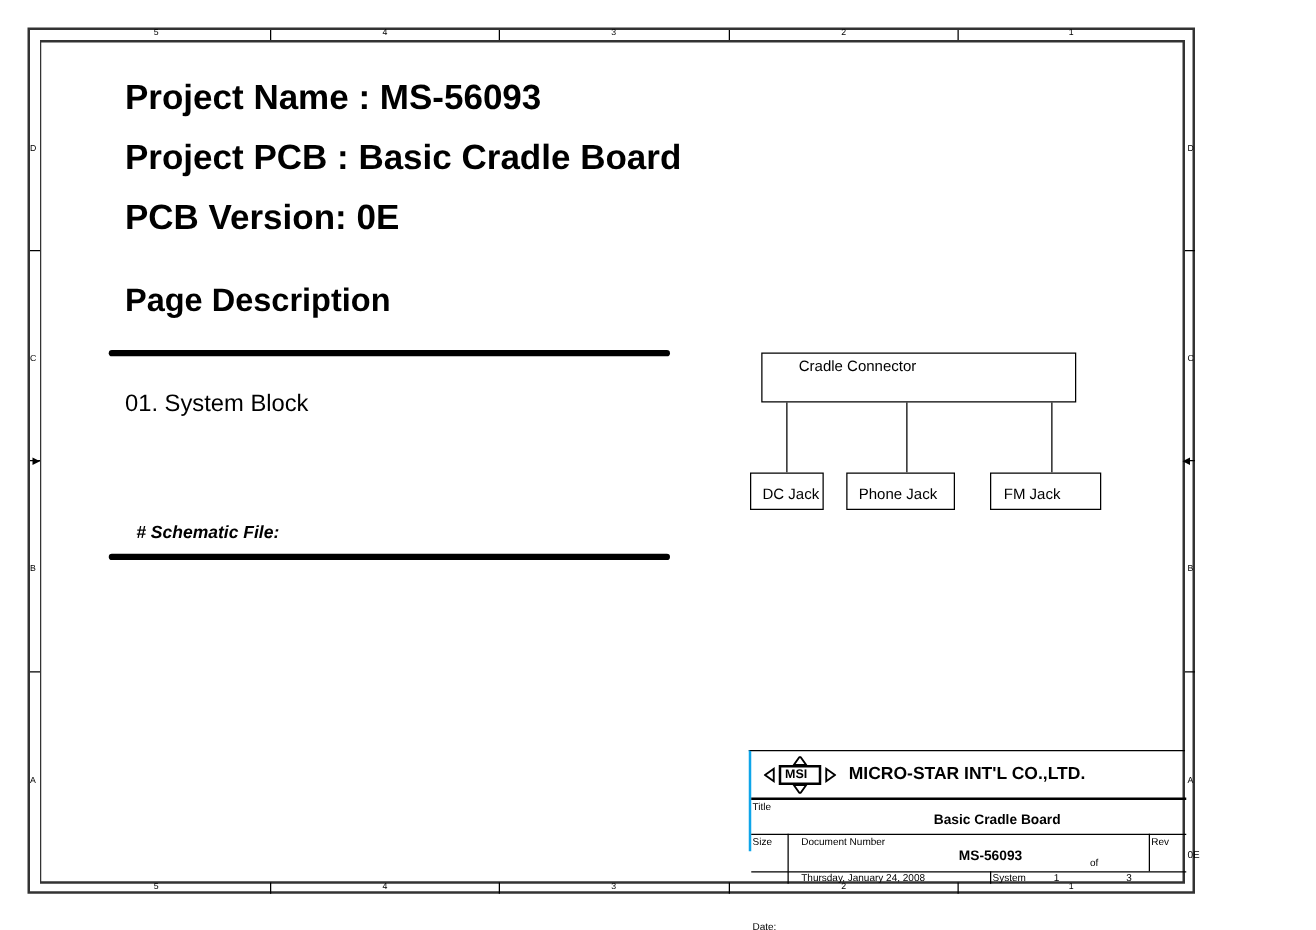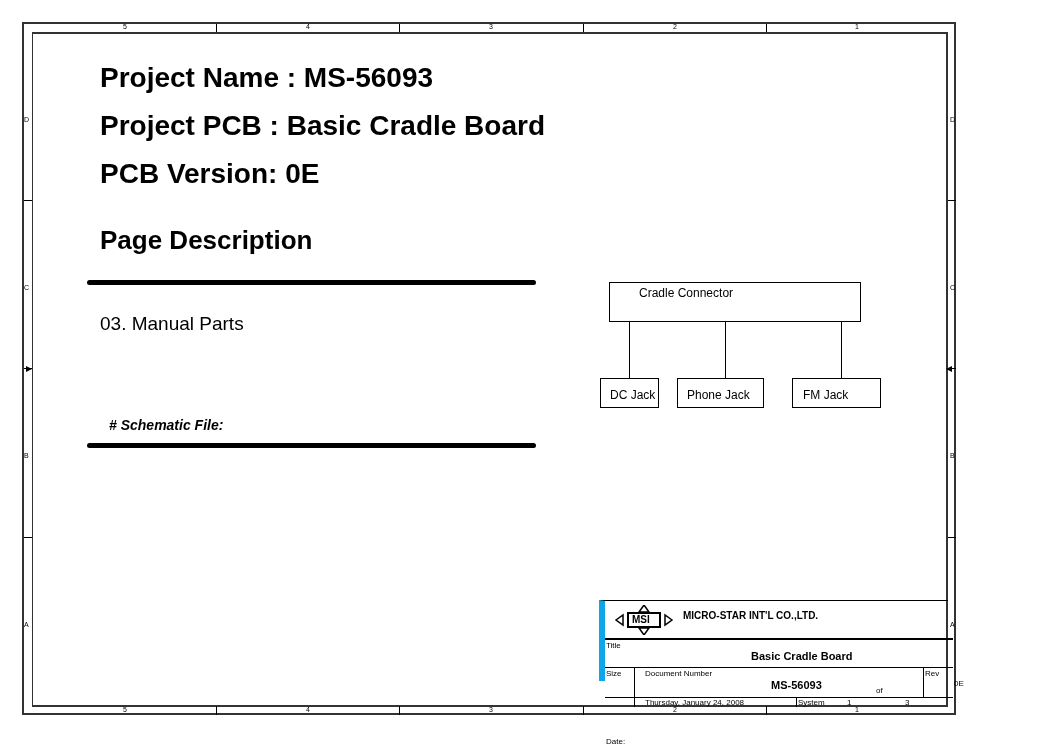--- a/index.html
+++ b/index.html
@@ -62,21 +62,21 @@
 <div class="abs" style="left:946px;top:366px;width:0;height:0;border-top:3px solid transparent;border-bottom:3px solid transparent;border-right:6px solid #000;"></div>
 
 <div class="abs h1" style="top:62px;">Project Name : MS-56093</div>
 <div class="abs h1" style="top:110px;">Project PCB : Basic Cradle Board</div>
 <div class="abs h1" style="top:158px;">PCB Version: 0E</div>
 <div class="abs h1" style="top:225px;font-size:26px;">Page Description</div>
 
 <div class="abs bar" style="left:87px;top:280px;width:449px;"></div>
 
 <div class="abs pages">
-  <div>03. Manual Parts</div>
+  <div>01. System Block</div>
 </div>
 
 <div class="abs schem"># Schematic File:</div>
 
 <div class="abs bar" style="left:87px;top:443px;width:449px;"></div>
 
 <div class="abs box" style="left:609px;top:282px;width:252px;height:40px;">
   <span class="abs" style="left:29px;top:3px;font-size:12px;white-space:nowrap;">Cradle Connector</span>
 </div>
 <div class="abs vline" style="left:629px;top:322px;height:56px;"></div>
@@ -86,33 +86,33 @@
 <div class="abs box" style="left:600px;top:378px;width:59px;height:30px;overflow:hidden;">
   <span class="abs" style="left:9px;top:9px;font-size:12px;white-space:nowrap;">DC Jack</span>
 </div>
 <div class="abs box" style="left:677px;top:378px;width:87px;height:30px;">
   <span class="abs" style="left:9px;top:9px;font-size:12px;white-space:nowrap;">Phone Jack</span>
 </div>
 <div class="abs box" style="left:792px;top:378px;width:89px;height:30px;">
   <span class="abs" style="left:10px;top:9px;font-size:12px;white-space:nowrap;">FM Jack</span>
 </div>
 
-<div class="abs" style="left:599px;top:600px;width:349px;height:81px;border-left:6px solid #0ea5e9;border-top:1px solid #000;box-sizing:border-box;">
+<div class="abs" style="left:599px;top:600px;width:349px;height:81px;border-left:2px solid #0ea5e9;border-top:1px solid #000;box-sizing:border-box;">
 
   <div class="abs" style="left:10px;top:4px;width:58px;height:30px;">
     <svg width="58" height="30" viewBox="0 0 58 30">
       <polygon points="29,0 34,7 24,7" fill="#fff" stroke="#000" stroke-width="1.5"></polygon>
       <polygon points="29,30 34,23 24,23" fill="#fff" stroke="#000" stroke-width="1.5"></polygon>
       <polygon points="1,15 8,10 8,20" fill="#fff" stroke="#000" stroke-width="1.5"></polygon>
       <polygon points="57,15 50,10 50,20" fill="#fff" stroke="#000" stroke-width="1.5"></polygon>
       <rect x="13" y="8" width="32" height="14" fill="#fff" stroke="#000" stroke-width="2"></rect>
     </svg>
     <span class="abs" style="left:17px;top:9px;font-size:10px;font-weight:bold;">MSI</span>
   </div>
-  <div class="abs" style="left:78px;top:9px;font-size:10px;font-weight:bold;white-space:nowrap;">MICRO-STAR INT'L CO.,LTD.</div>
+  <div class="abs" style="left:78px;top:9px;font-size:14px;font-weight:bold;white-space:nowrap;">MICRO-STAR INT'L CO.,LTD.</div>
   <div class="abs" style="left:0;top:37px;width:348px;height:2px;background:#000;"></div>
 
   <span class="abs tb-small" style="left:1px;top:40px;">Title</span>
   <span class="abs" style="left:146px;top:49px;font-size:11px;font-weight:bold;white-space:nowrap;">Basic Cradle Board</span>
   <div class="abs hline" style="left:0;top:66px;width:348px;"></div>
 
   <span class="abs tb-small" style="left:1px;top:68px;">Size</span>
   <div class="abs vline" style="left:29px;top:66px;height:30px;"></div>
   <span class="abs tb-small" style="left:40px;top:68px;">Document Number</span>
   <span class="abs" style="left:166px;top:78px;font-size:11px;font-weight:bold;">MS-56093</span>

